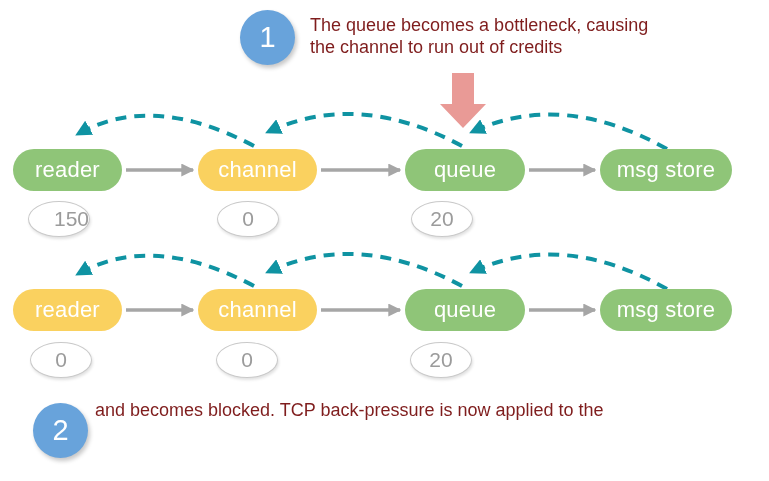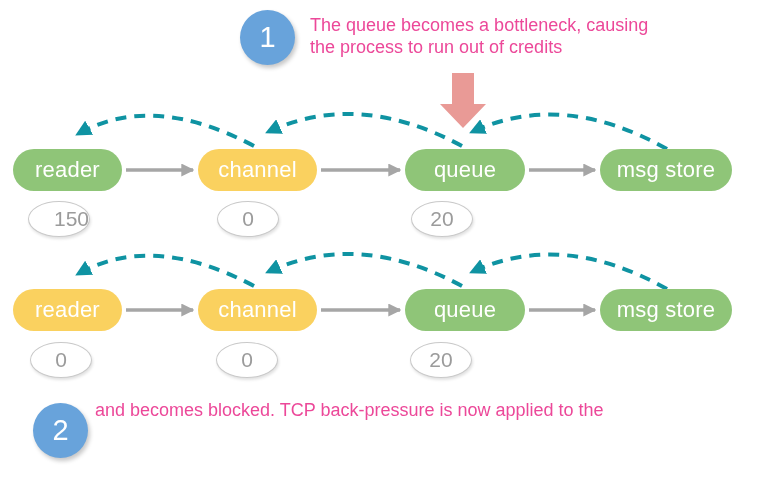--- a/index.html
+++ b/index.html
@@ -35,21 +35,21 @@
     position:absolute;
     width:55px;height:55px;
     border-radius:50%;
     box-shadow:2px 3px 4px rgba(0,0,0,0.22);
     display:flex;align-items:center;justify-content:center;
     color:#ffffff;
     font-size:29px;
   }
   .note{
     position:absolute;
-    color:#ec4899;
+    color:#7f1d1d;
     font-size:18px;
     line-height:22px;
     white-space:nowrap;
   }
 </style>
 </head>
 <body>
 
 <div class="canvas">
 
@@ -80,21 +80,21 @@
     <path d="M 667 289 Q 562 230 472 272" fill="none" stroke-width="4" stroke-dasharray="11 8" marker-end="url(#m-teal)" stroke="#0f93a2"></path>
 
     <polygon points="452,73 474,73 474,104 486,104 463,128 440,104 452,104" fill="#e99a96"></polygon>
   </svg>
 
   <div class="step-circle" style="left: 240px; top: 10px; background-color: rgb(104, 163, 219);">
     <span>1</span>
   </div>
   <div class="note" style="left:310px;top:14px;">
     <div>The queue becomes a bottleneck, causing</div>
-    <div>the process to run out of credits</div>
+    <div>the channel to run out of credits</div>
   </div>
 
   <div class="node" style="left: 13px; top: 149px; width: 109px; background-color: rgb(143, 197, 120);">
     <span>reader</span>
   </div>
   <div class="node" style="left: 198px; top: 149px; width: 119px; background-color: rgb(250, 209, 95);">
     <span>channel</span>
   </div>
   <div class="node" style="left: 405px; top: 149px; width: 120px; background-color: rgb(143, 197, 120);">
     <span>queue</span>

